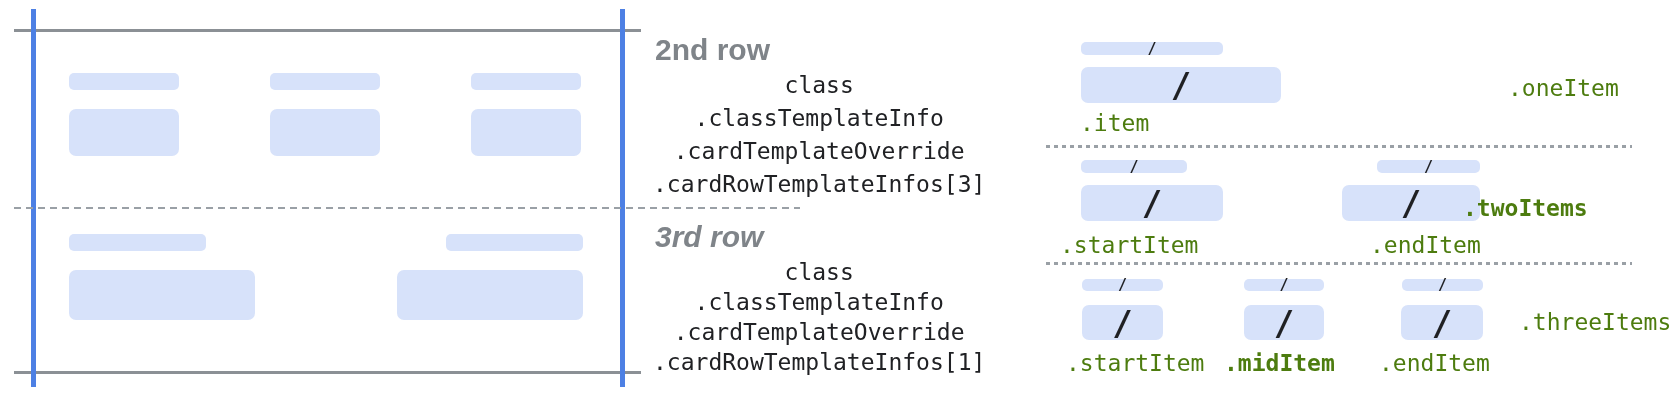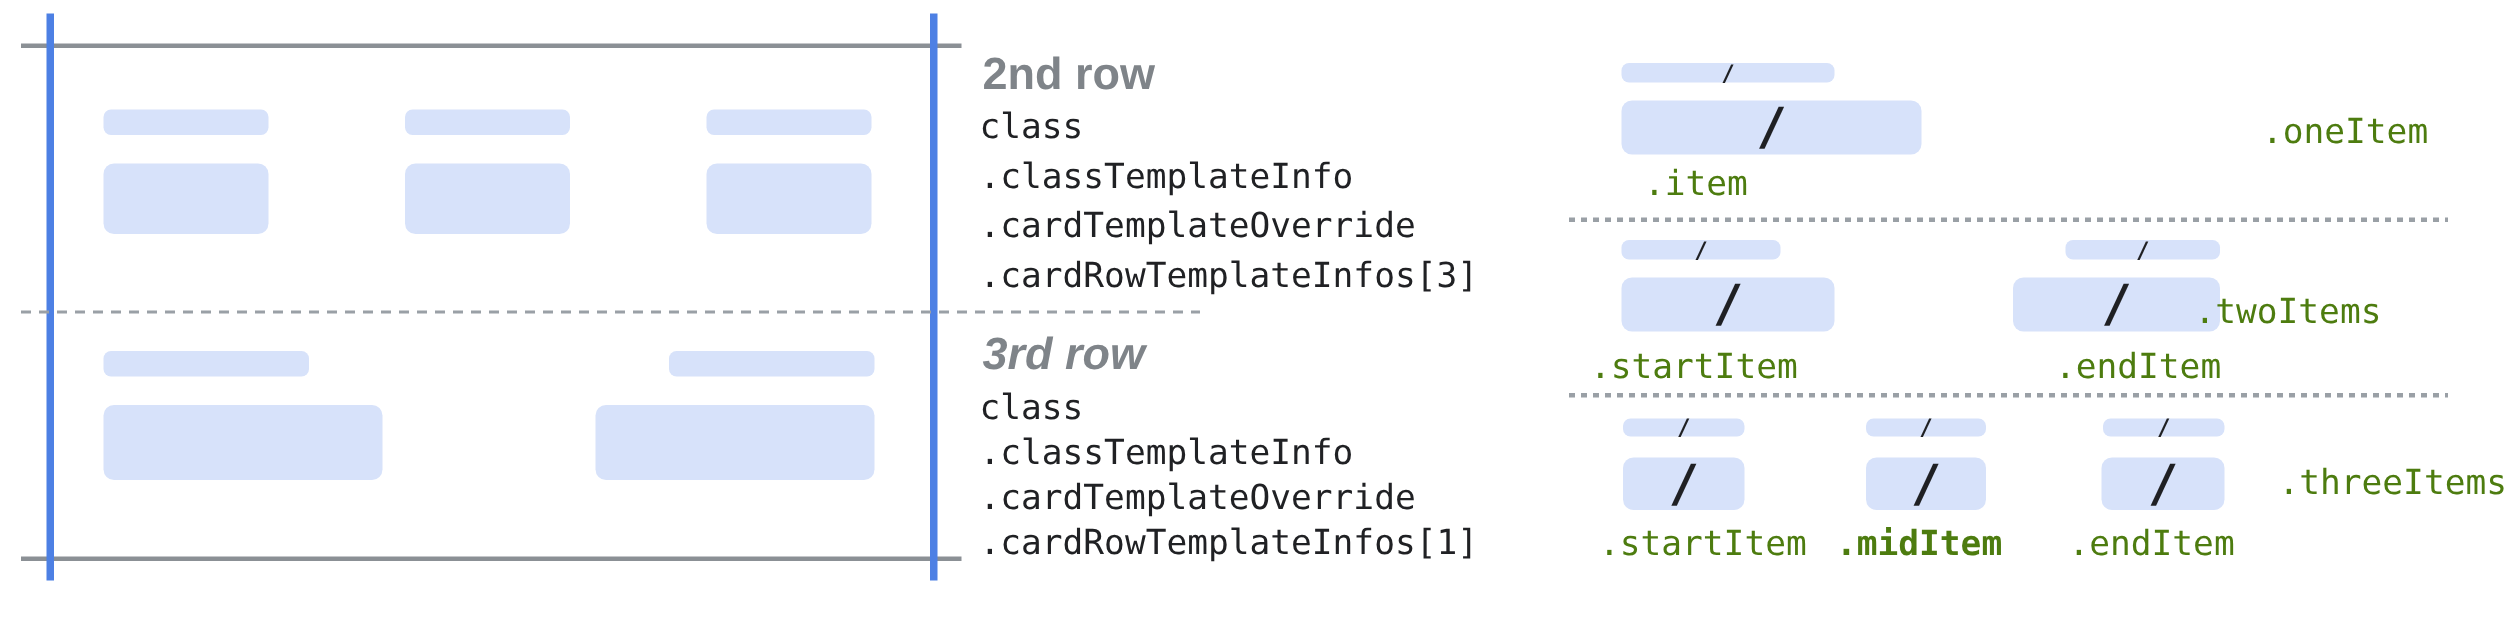--- a/index.html
+++ b/index.html
@@ -1,17 +1,17 @@
 <!DOCTYPE html>
 <html><head>
 <meta charset="utf-8">
 <style>
   html,body{margin:0;padding:0;background:#fff;}
   .stage{position:relative;width:1676px;height:412px;background:#fff;overflow:hidden;
-         font-family:"Liberation Sans","DejaVu Sans",sans-serif;}
+         font-family:"Liberation Sans","DejaVu Sans",sans-serif;text-align:center;}
   
   .hline{position:absolute;height:3px;background:#8b9095;}
   .vline{position:absolute;width:5px;background:#4d80e4;}
   .dashline{position:absolute;height:2px;
             background:repeating-linear-gradient(90deg,#9aa0a6 0 7px,transparent 7px 12px);}
   .dotline{position:absolute;height:3px;
            background:repeating-linear-gradient(90deg,#9aa0a6 0 4px,transparent 4px 8px);}
   .bar{position:absolute;background:#d7e2fa;border-radius:7px;
        display:flex;align-items:center;justify-content:center;}
   .bar.sm{border-radius:5px;}
@@ -75,42 +75,42 @@
 
   <div>
 
     <div>
       <div class="bar sm" style="left:1081px;top:42px;width:142px;height:13px;">
         <span class="slash-sm">/</span>
       </div>
       <div class="bar" style="left:1081px;top:67px;width:200px;height:36px;">
         <span class="slash-lg">/</span>
       </div>
-      <div class="mlabel" style="left:1080px;top:112px;margin-left:16px;">.item</div>
+      <div class="mlabel" style="left:1080px;top:112px;">.item</div>
       <div class="mlabel" style="left:1508px;top:77px;">.oneItem</div>
     </div>
 
     <div class="dotline" style="left:1046px;top:145px;width:586px;"></div>
 
     <div>
       <div class="bar sm" style="left:1081px;top:160px;width:106px;height:13px;">
         <span class="slash-sm">/</span>
       </div>
       <div class="bar" style="left:1081px;top:185px;width:142px;height:36px;">
         <span class="slash-lg">/</span>
       </div>
       <div class="bar sm" style="left:1377px;top:160px;width:103px;height:13px;">
         <span class="slash-sm">/</span>
       </div>
       <div class="bar" style="left:1342px;top:185px;width:138px;height:36px;">
         <span class="slash-lg">/</span>
       </div>
       <div class="mlabel" style="left:1060px;top:234px;">.startItem</div>
       <div class="mlabel" style="left:1370px;top:234px;">.endItem</div>
-      <div class="mlabel" style="left:1463px;top:197px;">.twoItems</div>
+      <div class="mlabel" style="left:1463px;top:197px;font-weight:bold;">.twoItems</div>
     </div>
 
     <div class="dotline" style="left:1046px;top:262px;width:586px;"></div>
 
     <div>
       <div class="bar sm" style="left:1082px;top:279px;width:81px;height:12px;">
         <span class="slash-sm">/</span>
       </div>
       <div class="bar" style="left:1082px;top:305px;width:81px;height:35px;">
         <span class="slash-lg">/</span>

